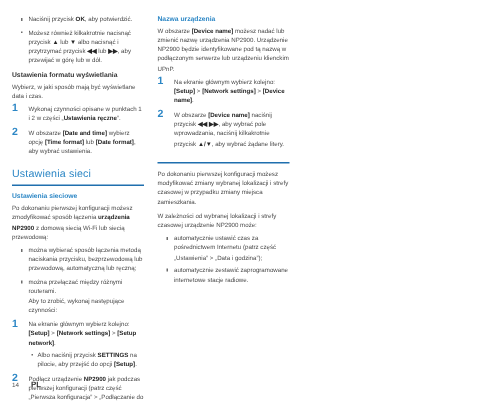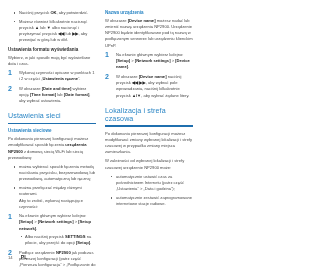--- a/index.html
+++ b/index.html
@@ -228,21 +228,20 @@
       <div class="sec-block first">
         <h3 class="sub-head blue">Nazwa urządzenia</h3>
         <p class="body">W obszarze <b>[Device name]</b> możesz nadać lub zmienić nazwę urządzenia NP2900. Urządzenie NP2900 będzie identyfikowane pod tą nazwą w podłączonym serwerze lub urządzeniu klienckim UPnP.</p>
         <ol class="steps">
           <li>Na ekranie głównym wybierz kolejno: <b>[Setup]</b> &gt; <b>[Network settings]</b> &gt; <b>[Device name]</b>.</li>
           <li>W obszarze <b>[Device name]</b> naciśnij przycisk <b>◀◀ ▶▶</b>, aby wybrać pole wprowadzania, naciśnij kilkakrotnie przycisk <b>▲/▼</b>, aby wybrać żądane litery.</li>
         </ol>
       </div>
 
       <div class="sec-block">
-        <h2 class="sec-head">Lokalizacja i strefa czasowa</h2>
         <div class="sec-rule"></div>
         <p class="body">Po dokonaniu pierwszej konfiguracji możesz modyfikować zmiany wybranej lokalizacji i strefy czasowej w przypadku zmiany miejsca zamieszkania.</p>
         <p class="body">W zależności od wybranej lokalizacji i strefy czasowej urządzenie NP2900 może:</p>
         <ul class="bullets">
           <li>automatycznie ustawić czas za pośrednictwem Internetu (patrz część „Ustawienia” &gt; „Data i godzina”);</li>
           <li>automatycznie zestawić zaprogramowane internetowe stacje radiowe.</li>
         </ul>
       </div>
 
 

